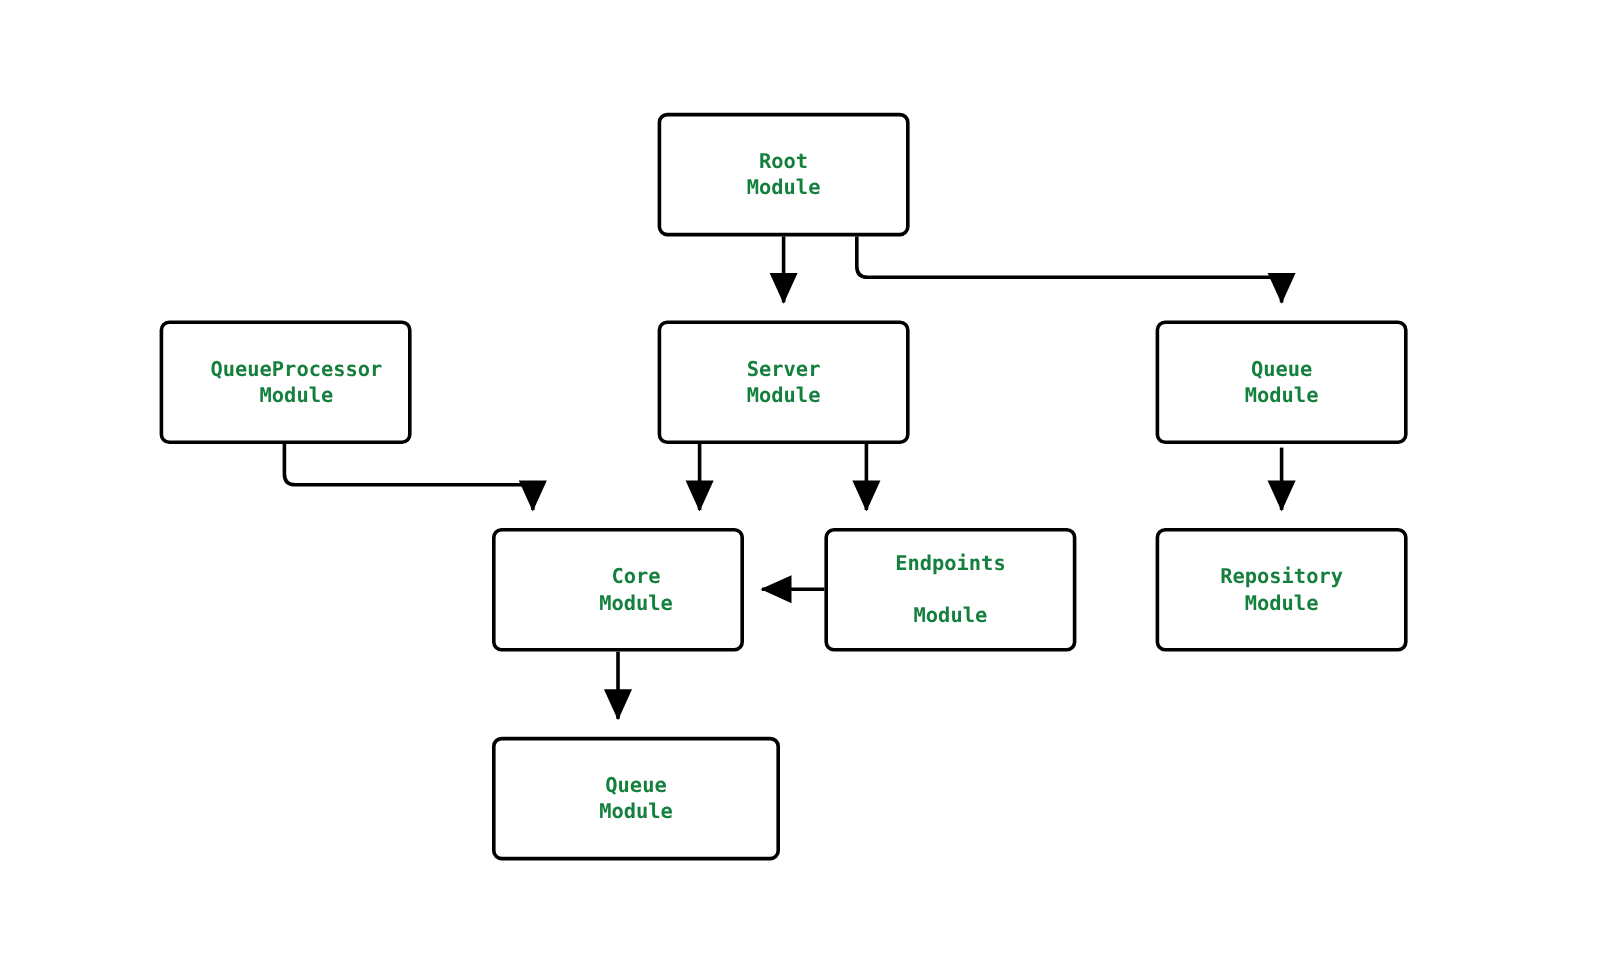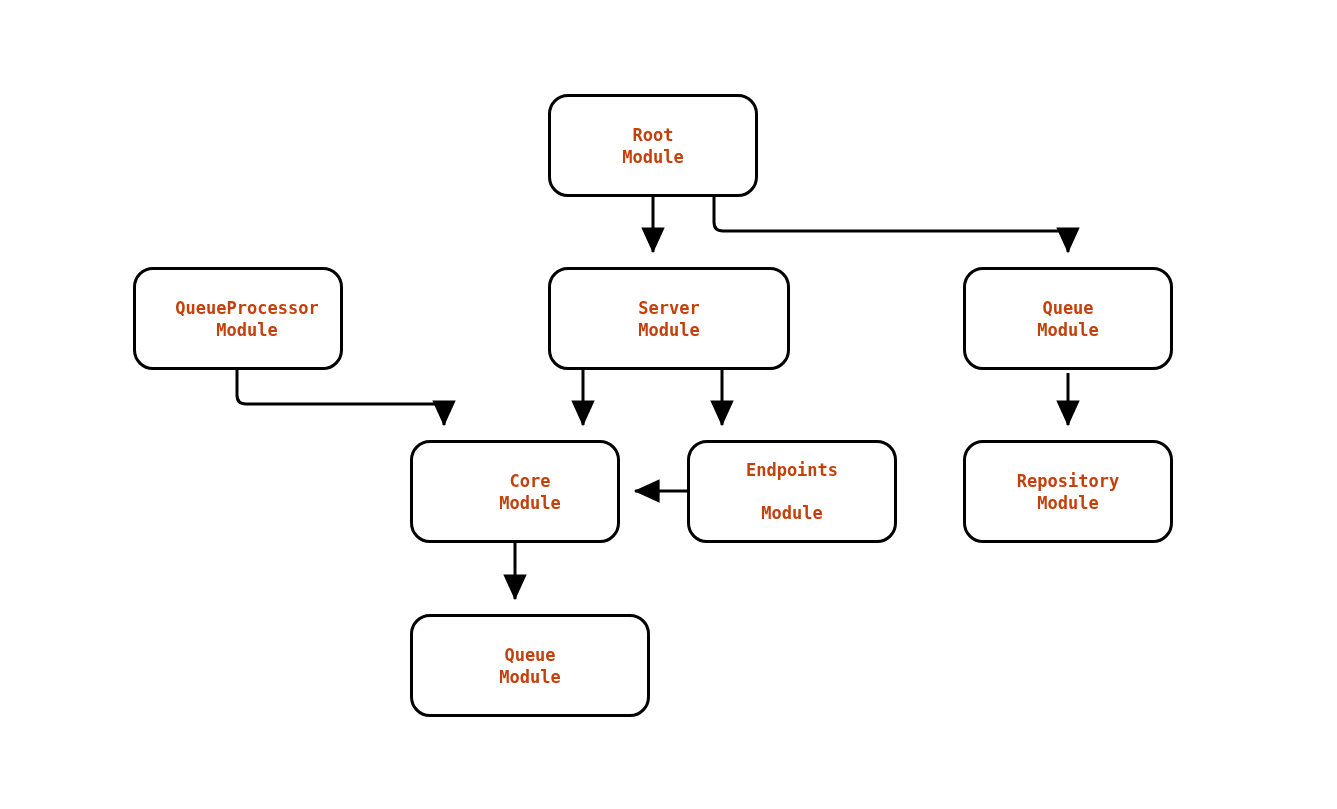--- a/index.html
+++ b/index.html
@@ -26,28 +26,28 @@
     top: 0;
     left: 0;
     width: 1337px;
     height: 809px;
     pointer-events: none;
   }
   .node {
     position: absolute;
     box-sizing: border-box;
     border: 3px solid #000000;
-    border-radius: 20px;
+    border-radius: 8px;
     background: #ffffff;
     display: flex;
     flex-direction: column;
     align-items: center;
     justify-content: center;
     text-align: center;
-    color: #c2410c;
+    color: #15803d;
     font-family: "DejaVu Sans Mono", "Liberation Mono", monospace;
     font-size: 17px;
     font-weight: bold;
     line-height: 22px;
     letter-spacing: 0px;
     z-index: 2;
   }
   .node .line1, .node .line2 {
     display: block;
     white-space: nowrap;
@@ -101,21 +101,21 @@
   <div class="node" style="left:548px; top:94px; width:210px; height:103px;">
     <span class="line1">Root</span>
     <span class="line2">Module</span>
   </div>
 
   <div class="node" style="left:133px; top:267px; width:210px; height:103px;padding-left:18px;">
     <span class="line1">QueueProcessor</span>
     <span class="line2">Module</span>
   </div>
 
-  <div class="node" style="left:548px; top:267px; width:242px; height:103px;">
+  <div class="node" style="left:548px; top:267px; width:210px; height:103px;">
     <span class="line1">Server</span>
     <span class="line2">Module</span>
   </div>
 
   <div class="node" style="left:963px; top:267px; width:210px; height:103px;">
     <span class="line1">Queue</span>
     <span class="line2">Module</span>
   </div>
 
   <div class="node" style="left:410px; top:440px; width:210px; height:103px;padding-left:30px;">

